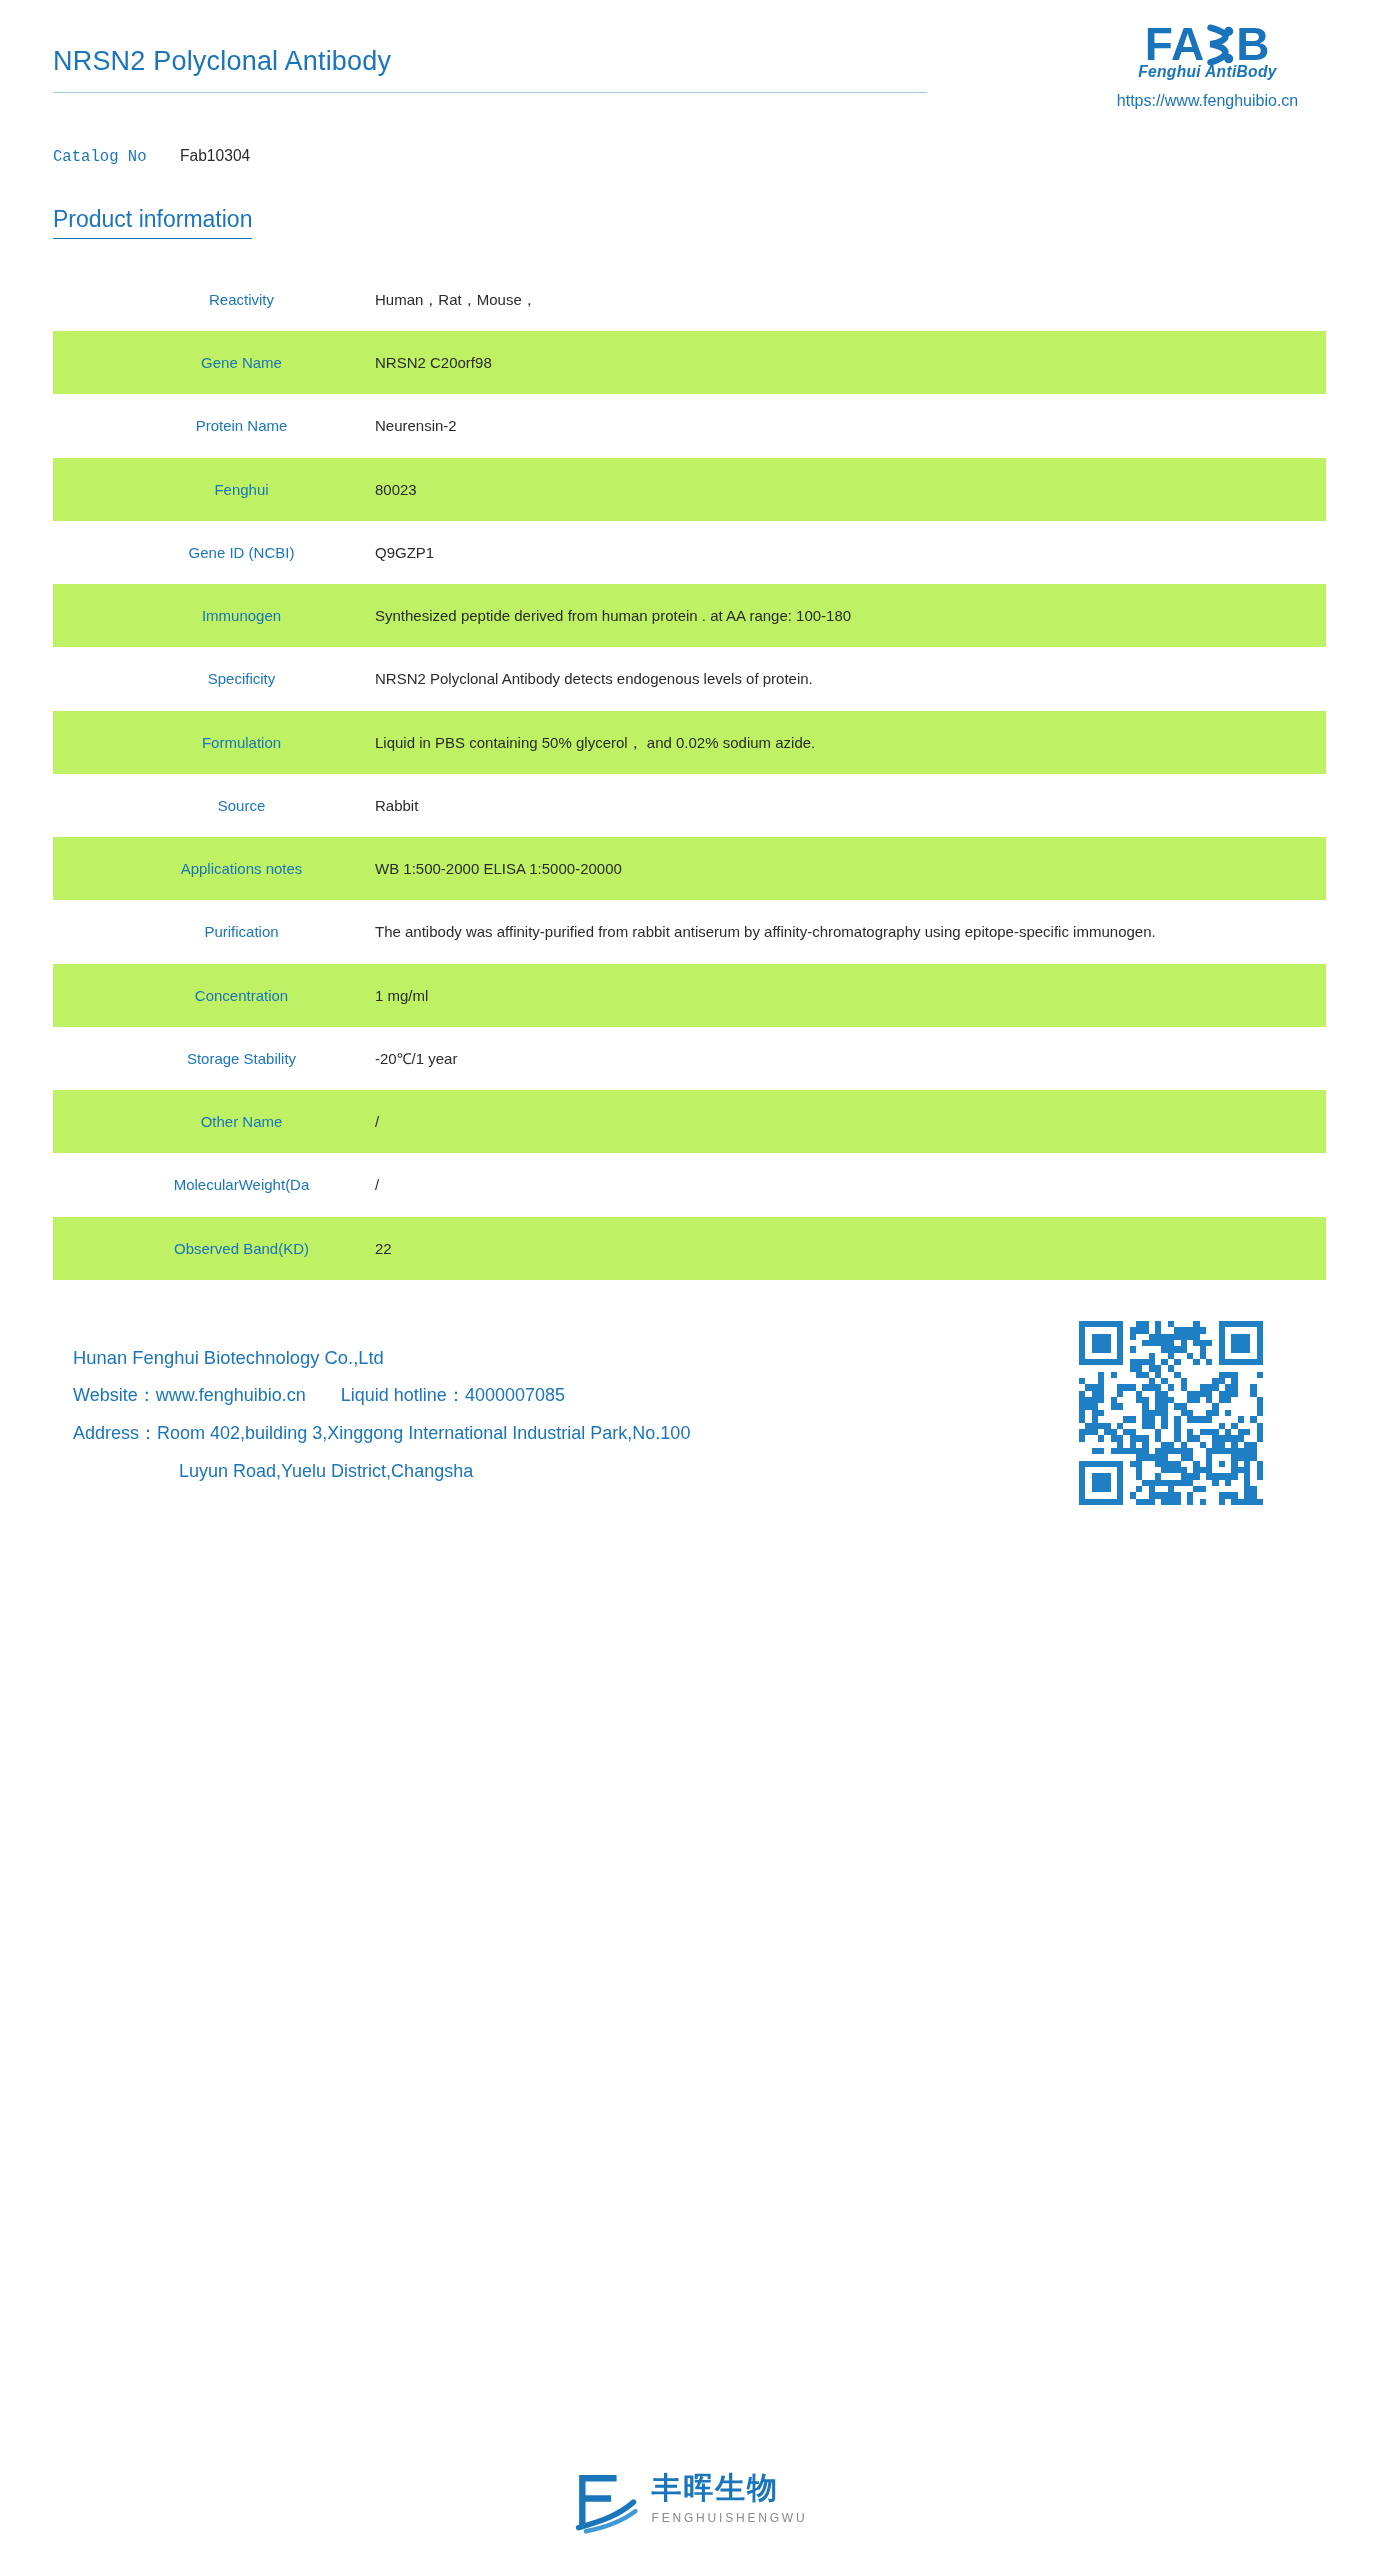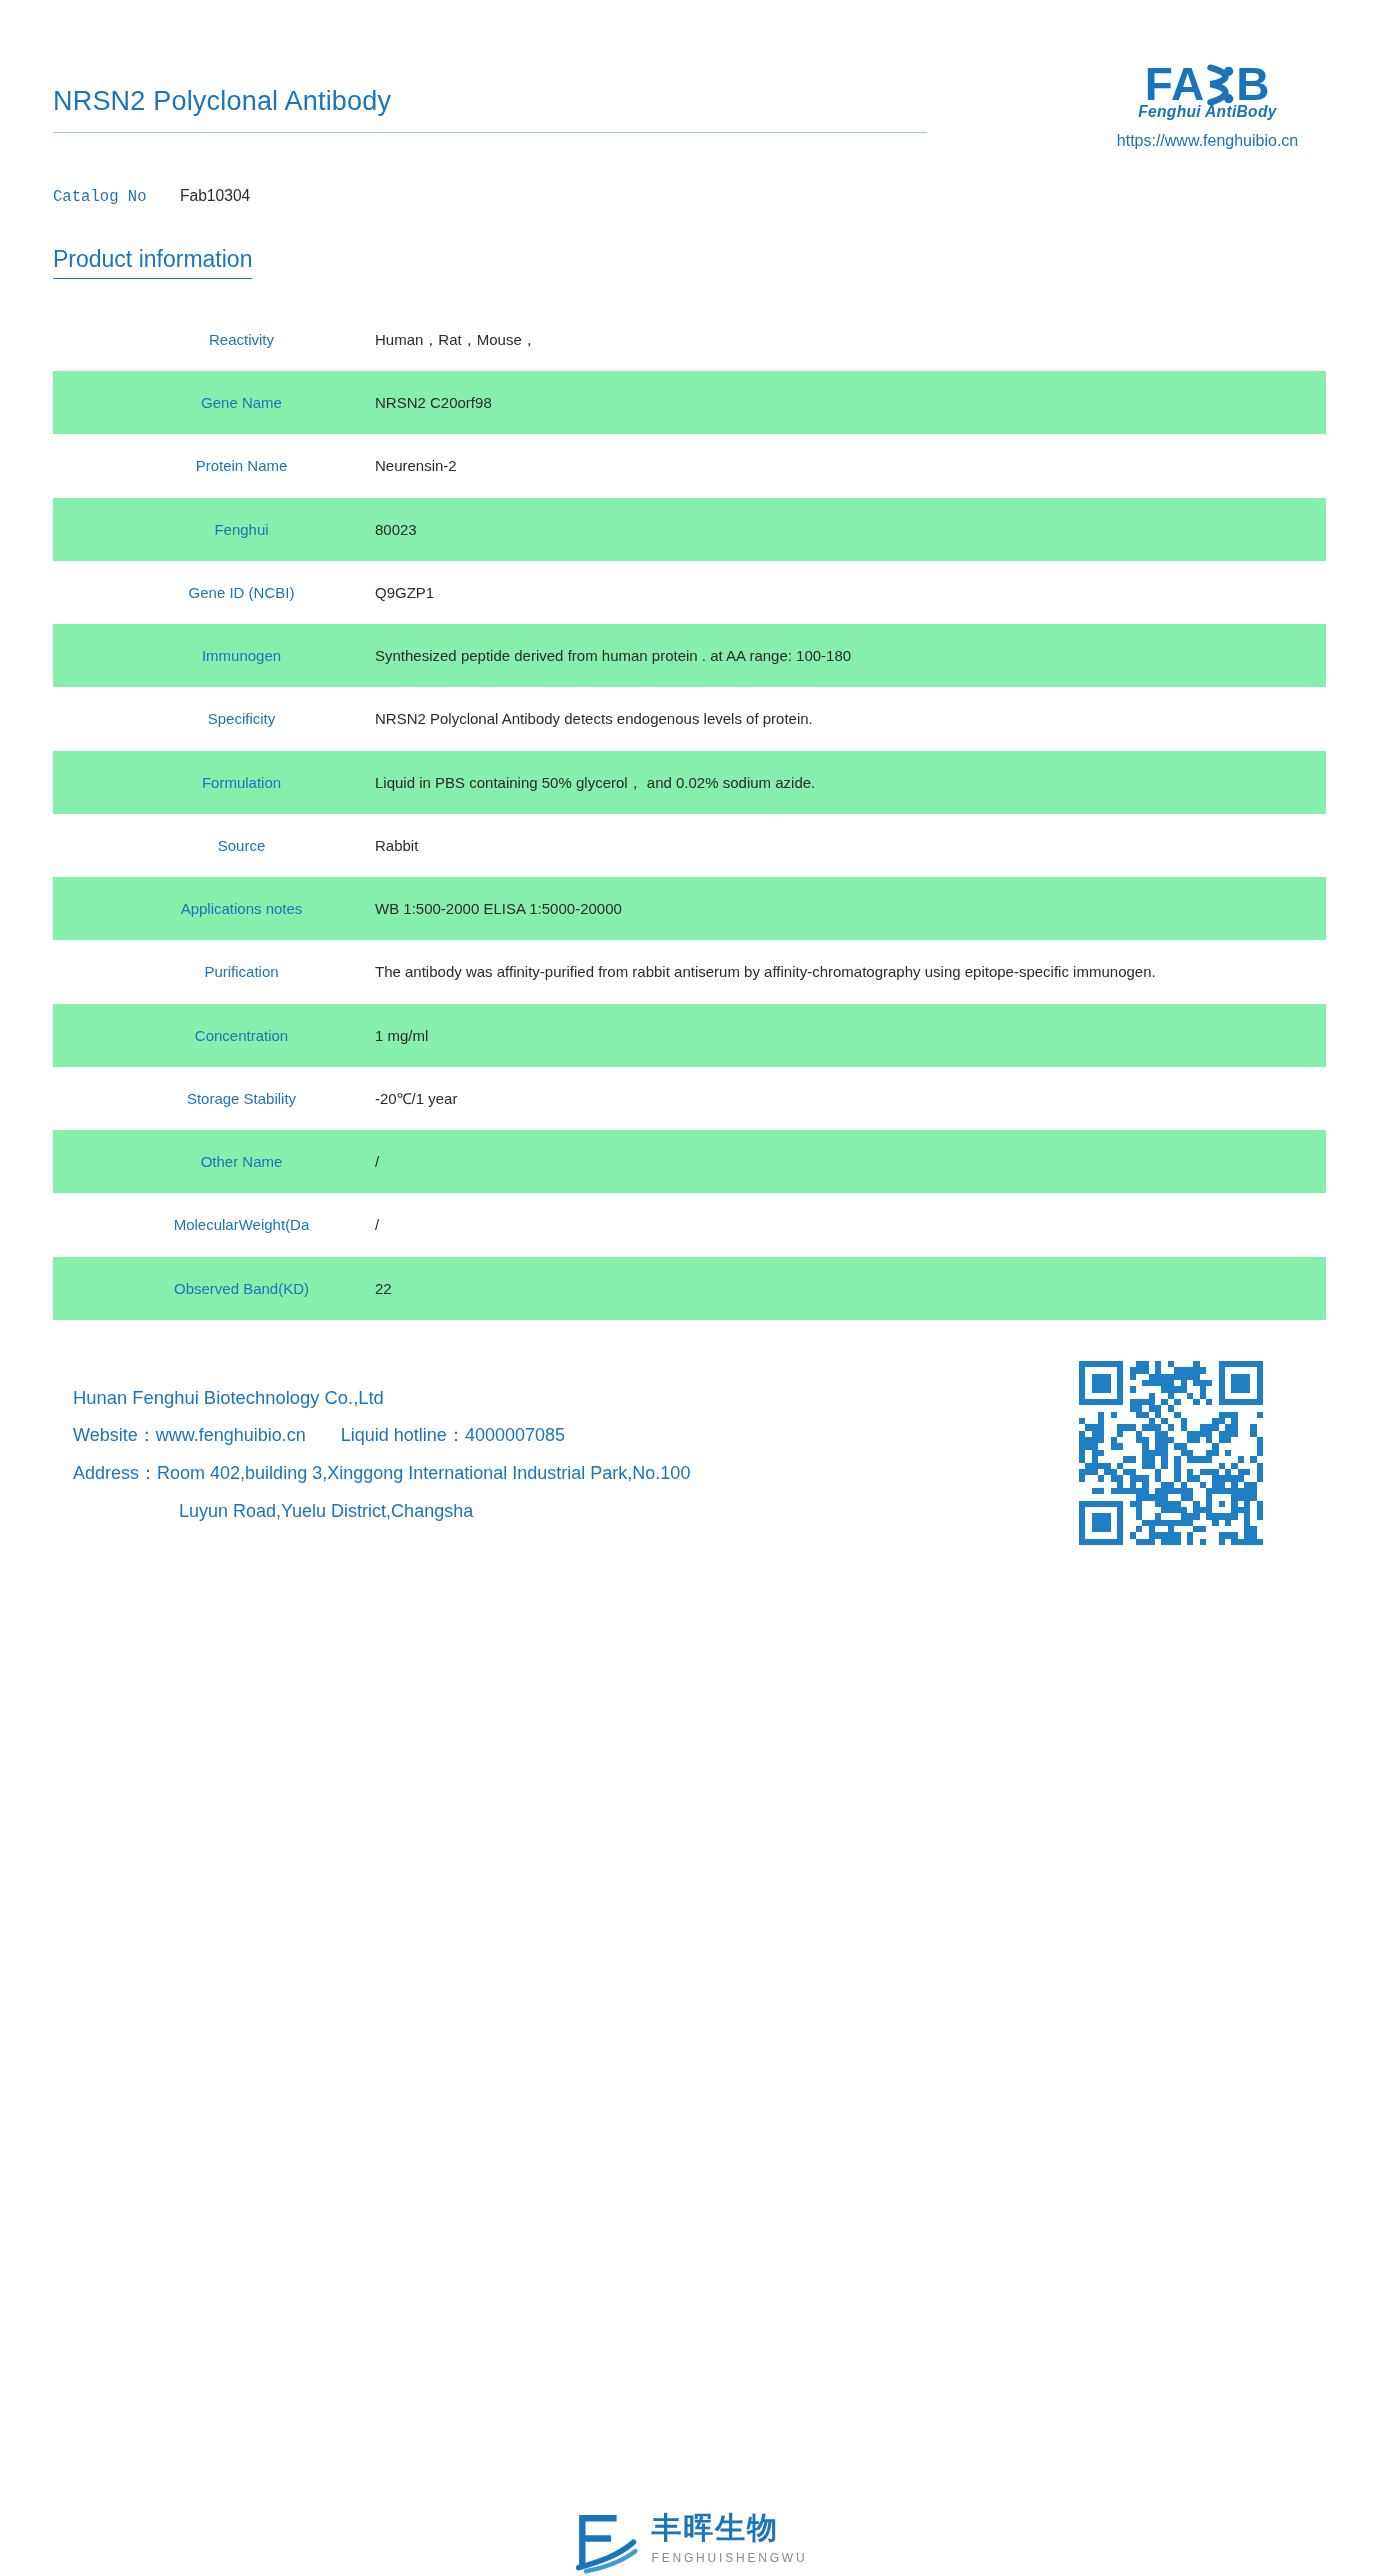--- a/index.html
+++ b/index.html
@@ -20,21 +20,20 @@
     width: 1380px;
     height: 2576px;
     box-sizing: border-box;
     padding: 0 53px;
   }
 
   
   .header {
     position: relative;
     height: 138px;
-    margin-top: 40px;
   }
   .title-block {
     position: absolute;
     left: 0;
     top: 46px;
     width: 874px;
   }
   .doc-title {
     font-size: 27px;
     color: #1b75bb;
@@ -124,21 +123,21 @@
     width: 267px;
     padding-left: 3.7px;
     color: #1b75bb;
   }
   .info-table tr td.value {
     color: #2b2b2b;
     padding-right: 28px;
     line-height: 1.55;
   }
   .info-table tr.alt {
-    background: #86efac;
+    background: #bef264;
   }
   .info-table tr.alt td.label { padding-left: 55px; }
   .info-table tr.alt td.value { }
   .info-table tr td.label { padding-left: 55px; text-align: center; }
   .value.blue { color: #1b75bb; }
 
   
   .footer {
     position: relative;
     margin-top: 28px;

